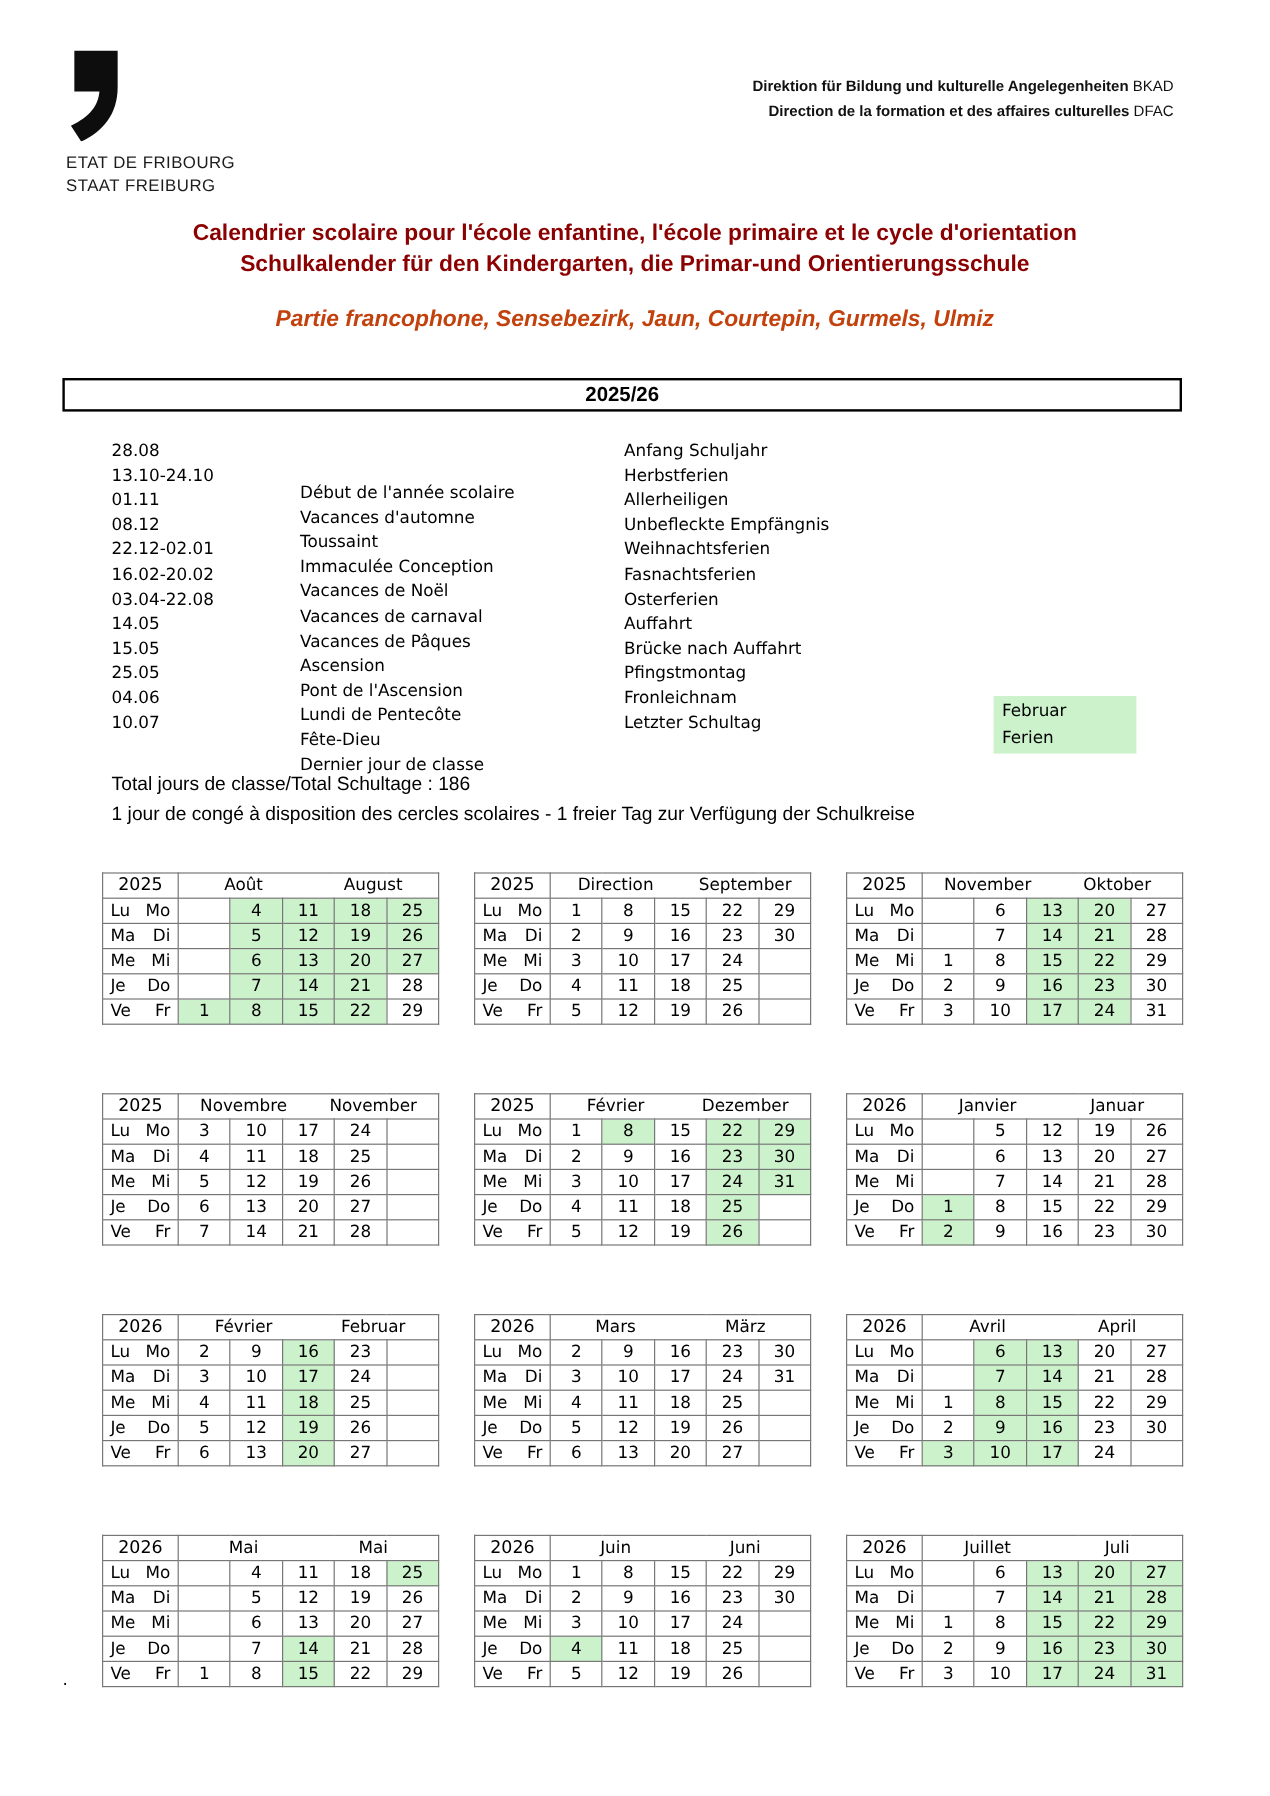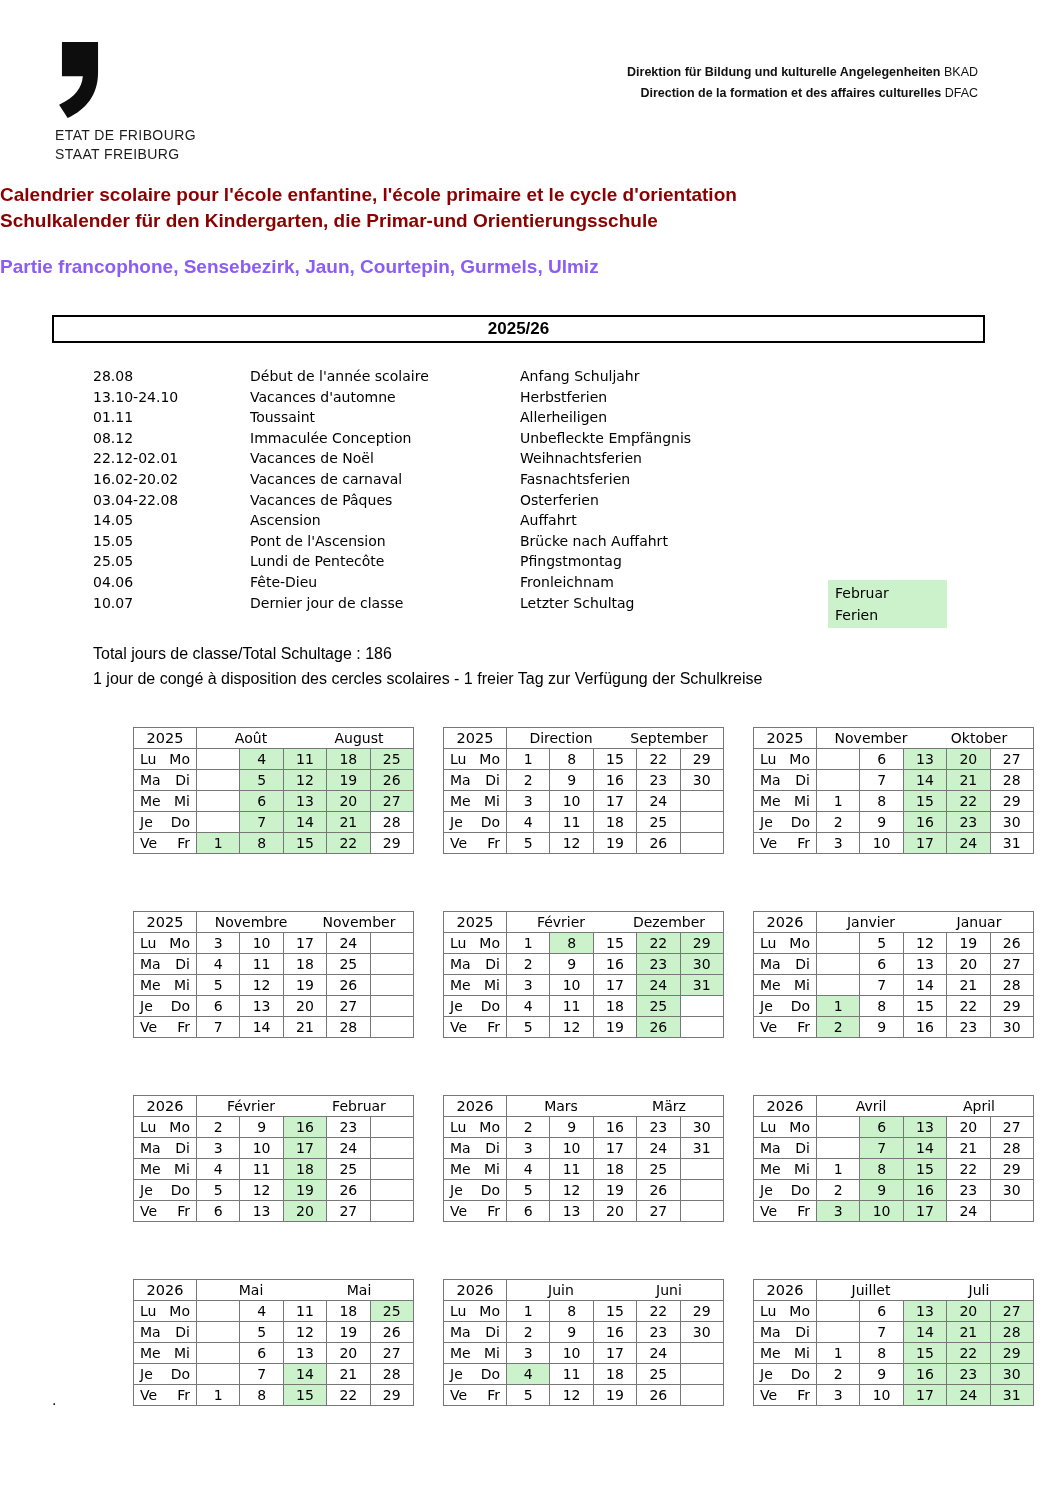--- a/index.html
+++ b/index.html
@@ -6,37 +6,37 @@
   body{
     width:1058px;height:1497px;background:#ffffff;color:#000;
     font-family:"DejaVu Sans", sans-serif;position:relative;overflow:hidden;
   }
   .logo{position:absolute;left:55px;top:42px;}
   .logo svg{display:block;}
   .logo-text{margin-top:8px;font-family:"Liberation Sans",sans-serif;font-size:14px;line-height:19px;color:#1c1c1c;letter-spacing:0.4px;}
   .dept{position:absolute;right:80px;top:62px;text-align:right;
     font-family:"Liberation Sans",sans-serif;font-size:12.5px;line-height:21px;color:#111;}
   .dept .b{font-weight:bold;}
-  .title{position:absolute;left:0;top:182px;width:100%;text-align:left;
+  .title{position:absolute;left:0;top:182px;width:100%;text-align:center;
     font-family:"Liberation Sans",sans-serif;font-weight:bold;font-size:19px;line-height:26px;color:#8B0000;}
   .title.sub{top:254px;}
   .yearbox{position:absolute;left:52px;top:315px;width:929px;border:2px solid #000;
     text-align:center;font-family:"Liberation Sans",sans-serif;font-weight:bold;font-size:17px;
     padding:2px 0;background:#fff;}
   .events{position:absolute;left:93px;top:366px;font-size:14px;}
   .ev-row{display:flex;height:20.6px;line-height:20.6px;}
   .ev-date{width:157px;flex:0 0 157px;}
-  .ev-fr{width:270px;flex:0 0 270px;}
+  .ev-fr{width:270px;flex:0 0 270px;margin-top:35px;}
   .ev-de{flex:1;}
   .legend{position:absolute;left:828px;top:580px;width:105px;background:#CCF2CC;
     font-size:14px;line-height:22px;padding:2px 7px;}
   .totals{position:absolute;left:93px;top:641px;font-family:"Liberation Sans",sans-serif;
     font-size:16px;line-height:25px;color:#000;}
   .calendars{position:absolute;left:85px;top:727px;display:grid;
-    grid-template-columns:repeat(3,281px);column-gap:29px;row-gap:57px;margin-left:48px;}
+    grid-template-columns:repeat(3,281px);column-gap:29px;row-gap:57px;}
   table.cal{border-collapse:collapse;width:281px;font-size:14px;table-layout:fixed;}
   table.cal td{border:1px solid #777;height:20px;padding:0;text-align:center;background:#fff;}
   table.cal td.lbl{width:62px;}
   table.cal td.c{width:43px;}
   table.cal td.yr{font-size:14.5px;}
   .lbl-in{display:flex;justify-content:space-between;padding:0 6px;text-align:center;}
   .mh-in{display:flex;}
   .mh-in span{display:inline-block;width:50%;text-align:center;}
   table.cal td.g{background:#CCF2CC;}
   .dot{position:absolute;left:52px;top:1392px;font-size:14px;}
@@ -58,21 +58,21 @@
 
   <div class="dept">
     <div><span class="b">Direktion für Bildung und kulturelle Angelegenheiten</span> <span>BKAD</span></div>
     <div><span class="b">Direction de la formation et des affaires culturelles</span> <span>DFAC</span></div>
   </div>
 
   <div class="title main-title" style="color: rgb(139, 0, 0);">
     <div>Calendrier scolaire pour l'école enfantine, l'école primaire et le cycle d'orientation</div>
     <div>Schulkalender für den Kindergarten, die Primar-und Orientierungsschule</div>
   </div>
-  <div class="title sub" style="color: #8b5cf6;">Partie francophone, Sensebezirk, Jaun, Courtepin, Gurmels, Ulmiz</div>
+  <div class="title sub" style="color: #c2410c; font-style: italic;">Partie francophone, Sensebezirk, Jaun, Courtepin, Gurmels, Ulmiz</div>
 
   <div class="yearbox">
     <span>2025/26</span>
   </div>
 
   <div class="events">
       <div class="ev-row">
         <span class="ev-date">28.08</span>
         <span class="ev-fr">Début de l'année scolaire</span>
         <span class="ev-de">Anfang Schuljahr</span>

